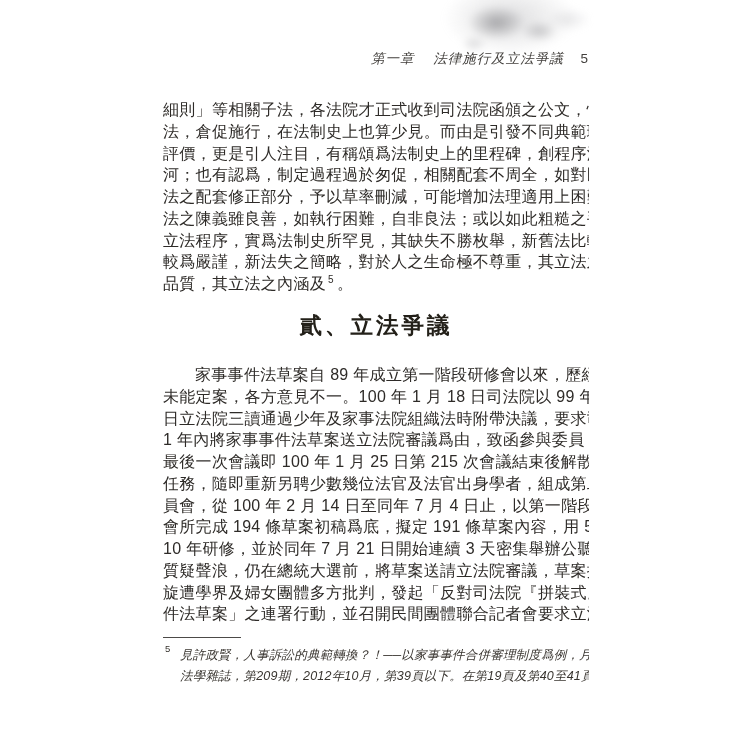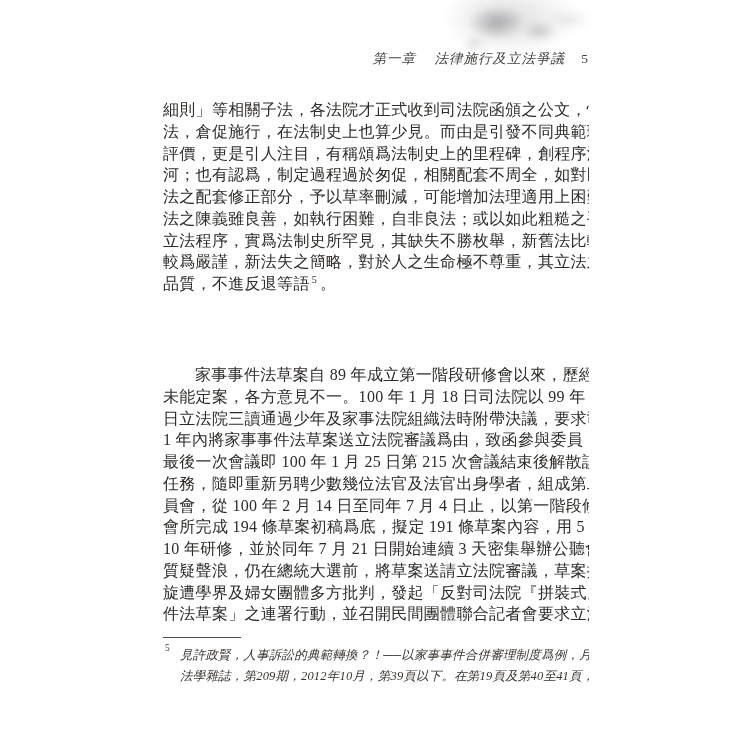--- a/index.html
+++ b/index.html
@@ -1,21 +1,21 @@
 <!DOCTYPE html>
 <html><head>
 <meta charset="utf-8">
 <style>
   html,body { margin:0; padding:0; }
   .page {
     position: relative;
     width: 750px; height: 750px;
     background: #ffffff;
     overflow: hidden;
-    font-family: Liberation Serif, serif;
+    font-family: Liberation Sans, sans-serif;
     color: #2e2b28;
   }
   
   .globe {
     position: absolute;
     left: 424px; top: -6px;
     width: 172px; height: 64px;
     background:
       radial-gradient(ellipse 40px 24px at 42% 45%, rgba(118,118,122,0.55), rgba(118,118,122,0) 72%),
       radial-gradient(ellipse 26px 15px at 67% 58%, rgba(140,140,144,0.42), rgba(140,140,144,0) 70%),
@@ -116,24 +116,25 @@
         <div class="jline">細則」等相關子法，各法院才正式收到司法院函頒之公文，快速立</div>
         <div class="jline">法，倉促施行，在法制史上也算少見。而由是引發不同典範理論者之</div>
         <div class="jline">評價，更是引人注目，有稱頌爲法制史上的里程碑，創程序法制史先</div>
         <div class="jline">河；也有認爲，制定過程過於匆促，相關配套不周全，如對民事訴訟</div>
         <div class="jline">法之配套修正部分，予以草率刪減，可能增加法理適用上困難；或認</div>
         <div class="jline">法之陳義雖良善，如執行困難，自非良法；或以如此粗糙之手段完成</div>
         <div class="jline">立法程序，實爲法制史所罕見，其缺失不勝枚舉，新舊法比較，舊法</div>
         <div class="jline">較爲嚴謹，新法失之簡略，對於人之生命極不尊重，其立法之內涵及</div>
       </div>
     <div class="jline left-last">
-      <span>品質，不進反退等語</span><sup class="ref">5</sup><span>。</span>
+      <span>品質，其立法之內涵及</span><sup class="ref">5</sup><span>。</span>
     </div>
   </div>
 
+  <div class="section-heading">貳、立法爭議</div>
 
   <div class="textcol para2">
     <div>
         <div class="jline">家事事件法草案自 89 年成立第一階段研修會以來，歷經十多年</div>
         <div class="jline">未能定案，各方意見不一。100 年 1 月 18 日司法院以 99 年 11 月 19</div>
         <div class="jline">日立法院三讀通過少年及家事法院組織法時附帶決議，要求司法院在</div>
         <div class="jline">1 年內將家事事件法草案送立法院審議爲由，致函參與委員，表示於</div>
         <div class="jline">最後一次會議即 100 年 1 月 25 日第 215 次會議結束後解散該委員會</div>
         <div class="jline">任務，隨即重新另聘少數幾位法官及法官出身學者，組成第二階段委</div>
         <div class="jline">員會，從 100 年 2 月 14 日至同年 7 月 4 日止，以第一階段修正委員</div>

